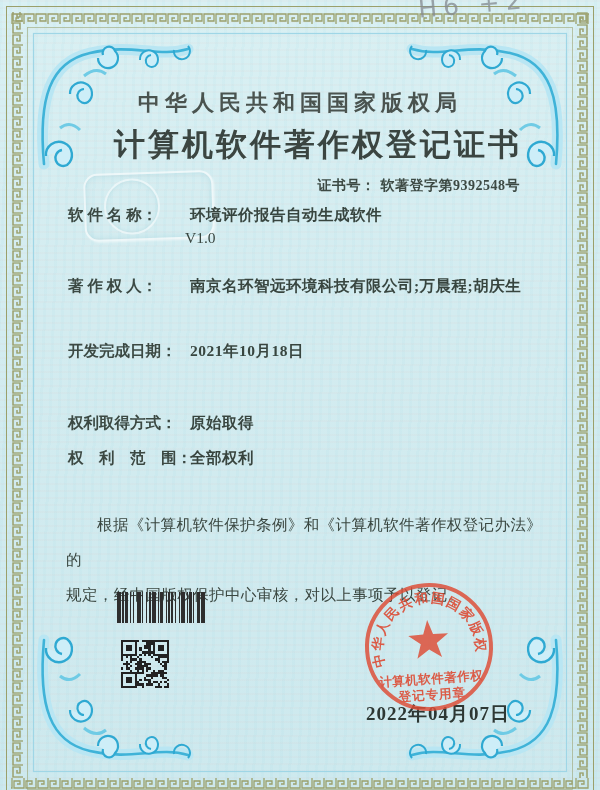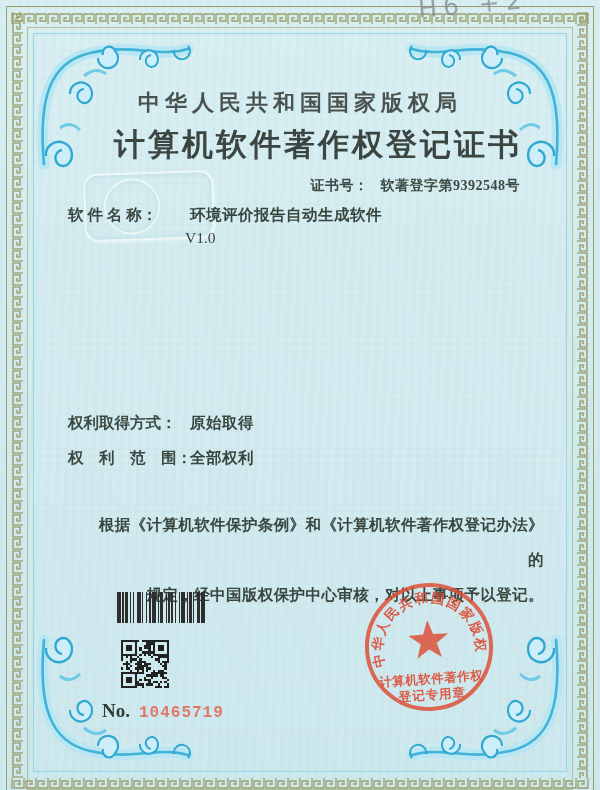--- a/index.html
+++ b/index.html
@@ -26,37 +26,37 @@
     font-size:22px;font-weight:700;letter-spacing:5px;color:#4a534f;
   }
   .cert-title{
     position:absolute;top:124px;left:18px;width:100%;text-align:center;
     font-size:31px;font-weight:700;letter-spacing:3px;color:#3b4541;
   }
   .cert-no-line{
     position:absolute;top:177px;right:80px;
     font-size:14px;font-weight:700;color:#3d4a44;letter-spacing:.5px;
   }
-  .cert-no-line .lbl{margin-right:12px;}
+  .cert-no-line .lbl{margin-right:5px;}
   .emboss{
     position:absolute;left:84px;top:172px;width:126px;height:64px;
     border:2px solid rgba(255,255,255,.6);border-radius:14px;
     box-shadow:inset 0 0 6px rgba(150,205,215,.45), 1px 1px 2px rgba(255,255,255,.5);
     transform:rotate(-2deg);pointer-events:none;
   }
   .emboss::after{
     content:"";position:absolute;left:18px;top:4px;width:52px;height:52px;border-radius:50%;
     border:2px solid rgba(255,255,255,.5);box-shadow:inset 0 0 4px rgba(150,205,215,.4);
   }
   .field-row{position:absolute;left:68px;font-size:15.5px;font-weight:700;white-space:nowrap;}
   .field-row .flabel{display:inline-block;width:104px;color:#3c4943;}
   .field-row .fvalue{margin-left:14px;color:#38453f;letter-spacing:.5px;}
   .value-line2{position:absolute;left:185px;font-size:15.5px;font-weight:400;color:#38453f;}
   .statement{position:absolute;left:66px;top:507px;width:478px;
-    font-size:15.5px;font-weight:700;line-height:35px;color:#3a4741;letter-spacing:.4px;text-align:right;}
+    font-size:15.5px;font-weight:400;line-height:35px;color:#3a4741;letter-spacing:.4px;}
   .statement .line1{display:block;text-indent:2em;}
   .statement .line2{display:block;}
   .barcode-box{position:absolute;left:117px;top:592px;width:88px;height:31px;display:flex;}
   .barcode-box .bar{height:100%;}
   .qr-box{position:absolute;left:121px;top:640px;width:48px;height:48px;}
   .serial{position:absolute;left:102px;top:700px;display:flex;align-items:baseline;gap:9px;}
   .serial .prefix{font-size:19px;font-weight:700;color:#333d38;}
   .serial .number{font-family:"Liberation Mono","DejaVu Sans Mono",monospace;
     font-size:16px;font-weight:700;color:#e0766a;letter-spacing:1px;}
   .issue-date{position:absolute;left:366px;top:701px;font-size:19px;font-weight:700;
@@ -120,21 +120,29 @@
   </div>
 
   <div class="emboss"></div>
 
   <div class="field-row" style="top:205px">
     <span class="flabel">软 件 名 称：</span>
     <span class="fvalue">环境评价报告自动生成软件</span>
   </div>
   <div class="value-line2" style="top:229px">V1.0</div>
 
-
+  <div class="field-row" style="top:276px">
+    <span class="flabel">著 作 权 人：</span>
+    <span class="fvalue">南京名环智远环境科技有限公司;万晨程;胡庆生</span>
+  </div>
+
+  <div class="field-row" style="top:341px">
+    <span class="flabel">开发完成日期：</span>
+    <span class="fvalue">2021年10月18日</span>
+  </div>
 
 
   <div class="field-row" style="top:448px">
     <span class="flabel">权　利　范　围：</span>
     <span class="fvalue">全部权利</span>
   </div>
 
   <div class="field-row" style="top:413px">
     <span class="flabel">权利取得方式：</span>
     <span class="fvalue">原始取得</span>
@@ -427,25 +435,22 @@
       <rect x="5" y="20" width="1" height="1" fill="#222"></rect>
       <rect x="6" y="20" width="1" height="1" fill="#222"></rect>
       <rect x="9" y="20" width="1" height="1" fill="#222"></rect>
       <rect x="15" y="20" width="1" height="1" fill="#222"></rect>
       <rect x="16" y="20" width="1" height="1" fill="#222"></rect>
       <rect x="17" y="20" width="1" height="1" fill="#222"></rect>
       <rect x="19" y="20" width="1" height="1" fill="#222"></rect>
       <rect x="20" y="20" width="1" height="1" fill="#222"></rect>
     </svg>
 
-  <div class="serial">
-    <span class="prefix">No.</span>
-    <span class="number">10465719</span>
-  </div>
-
+
+  <div class="issue-date">2022年04月07日</div>
 
   <svg class="seal" viewBox="0 0 134 134" xmlns="http://www.w3.org/2000/svg">
     <circle cx="67" cy="67" r="62" fill="none" stroke="#dd4c35" stroke-width="4" opacity=".92"></circle>
     <path id="sealArc" d="M22,83 A47,47 0 1 1 112,83" fill="none"></path>
     <text font-size="13.5" font-weight="bold" fill="#dd4c35" font-family="Liberation Serif, DejaVu Serif, serif">
       <textPath href="#sealArc" startOffset="0" textLength="182" lengthAdjust="spacing">中华人民共和国国家版权局</textPath>
     </text>
     <path transform="translate(67,61)" d="M0,-21 L4.94,-6.8 L19.97,-6.49 L7.99,2.6 L12.34,16.99 L0,8.4 L-12.34,16.99 L-7.99,2.6 L-19.97,-6.49 L-4.94,-6.8 Z" fill="#dd4c35" opacity=".92"></path>
     <text x="67" y="103" text-anchor="middle" font-size="12.5" font-weight="bold" fill="#dd4c35" font-family="Liberation Serif, DejaVu Serif, serif" letter-spacing=".5">计算机软件著作权</text>
     <text x="67" y="119" text-anchor="middle" font-size="12.5" font-weight="bold" fill="#dd4c35" font-family="Liberation Serif, DejaVu Serif, serif" letter-spacing="1">登记专用章</text>

